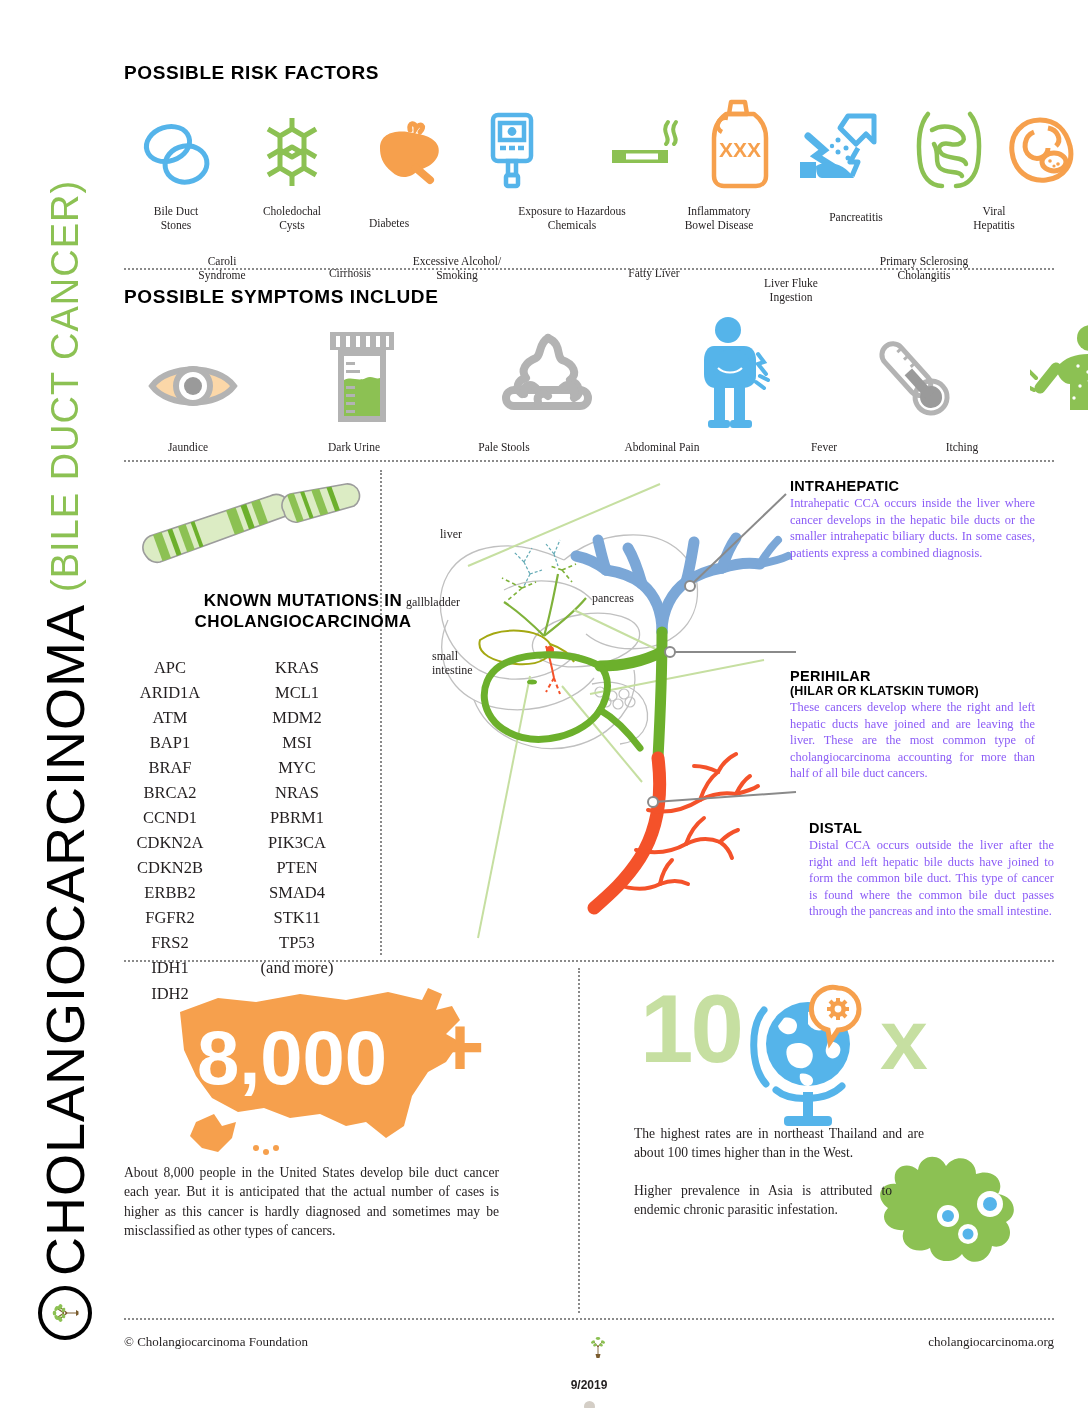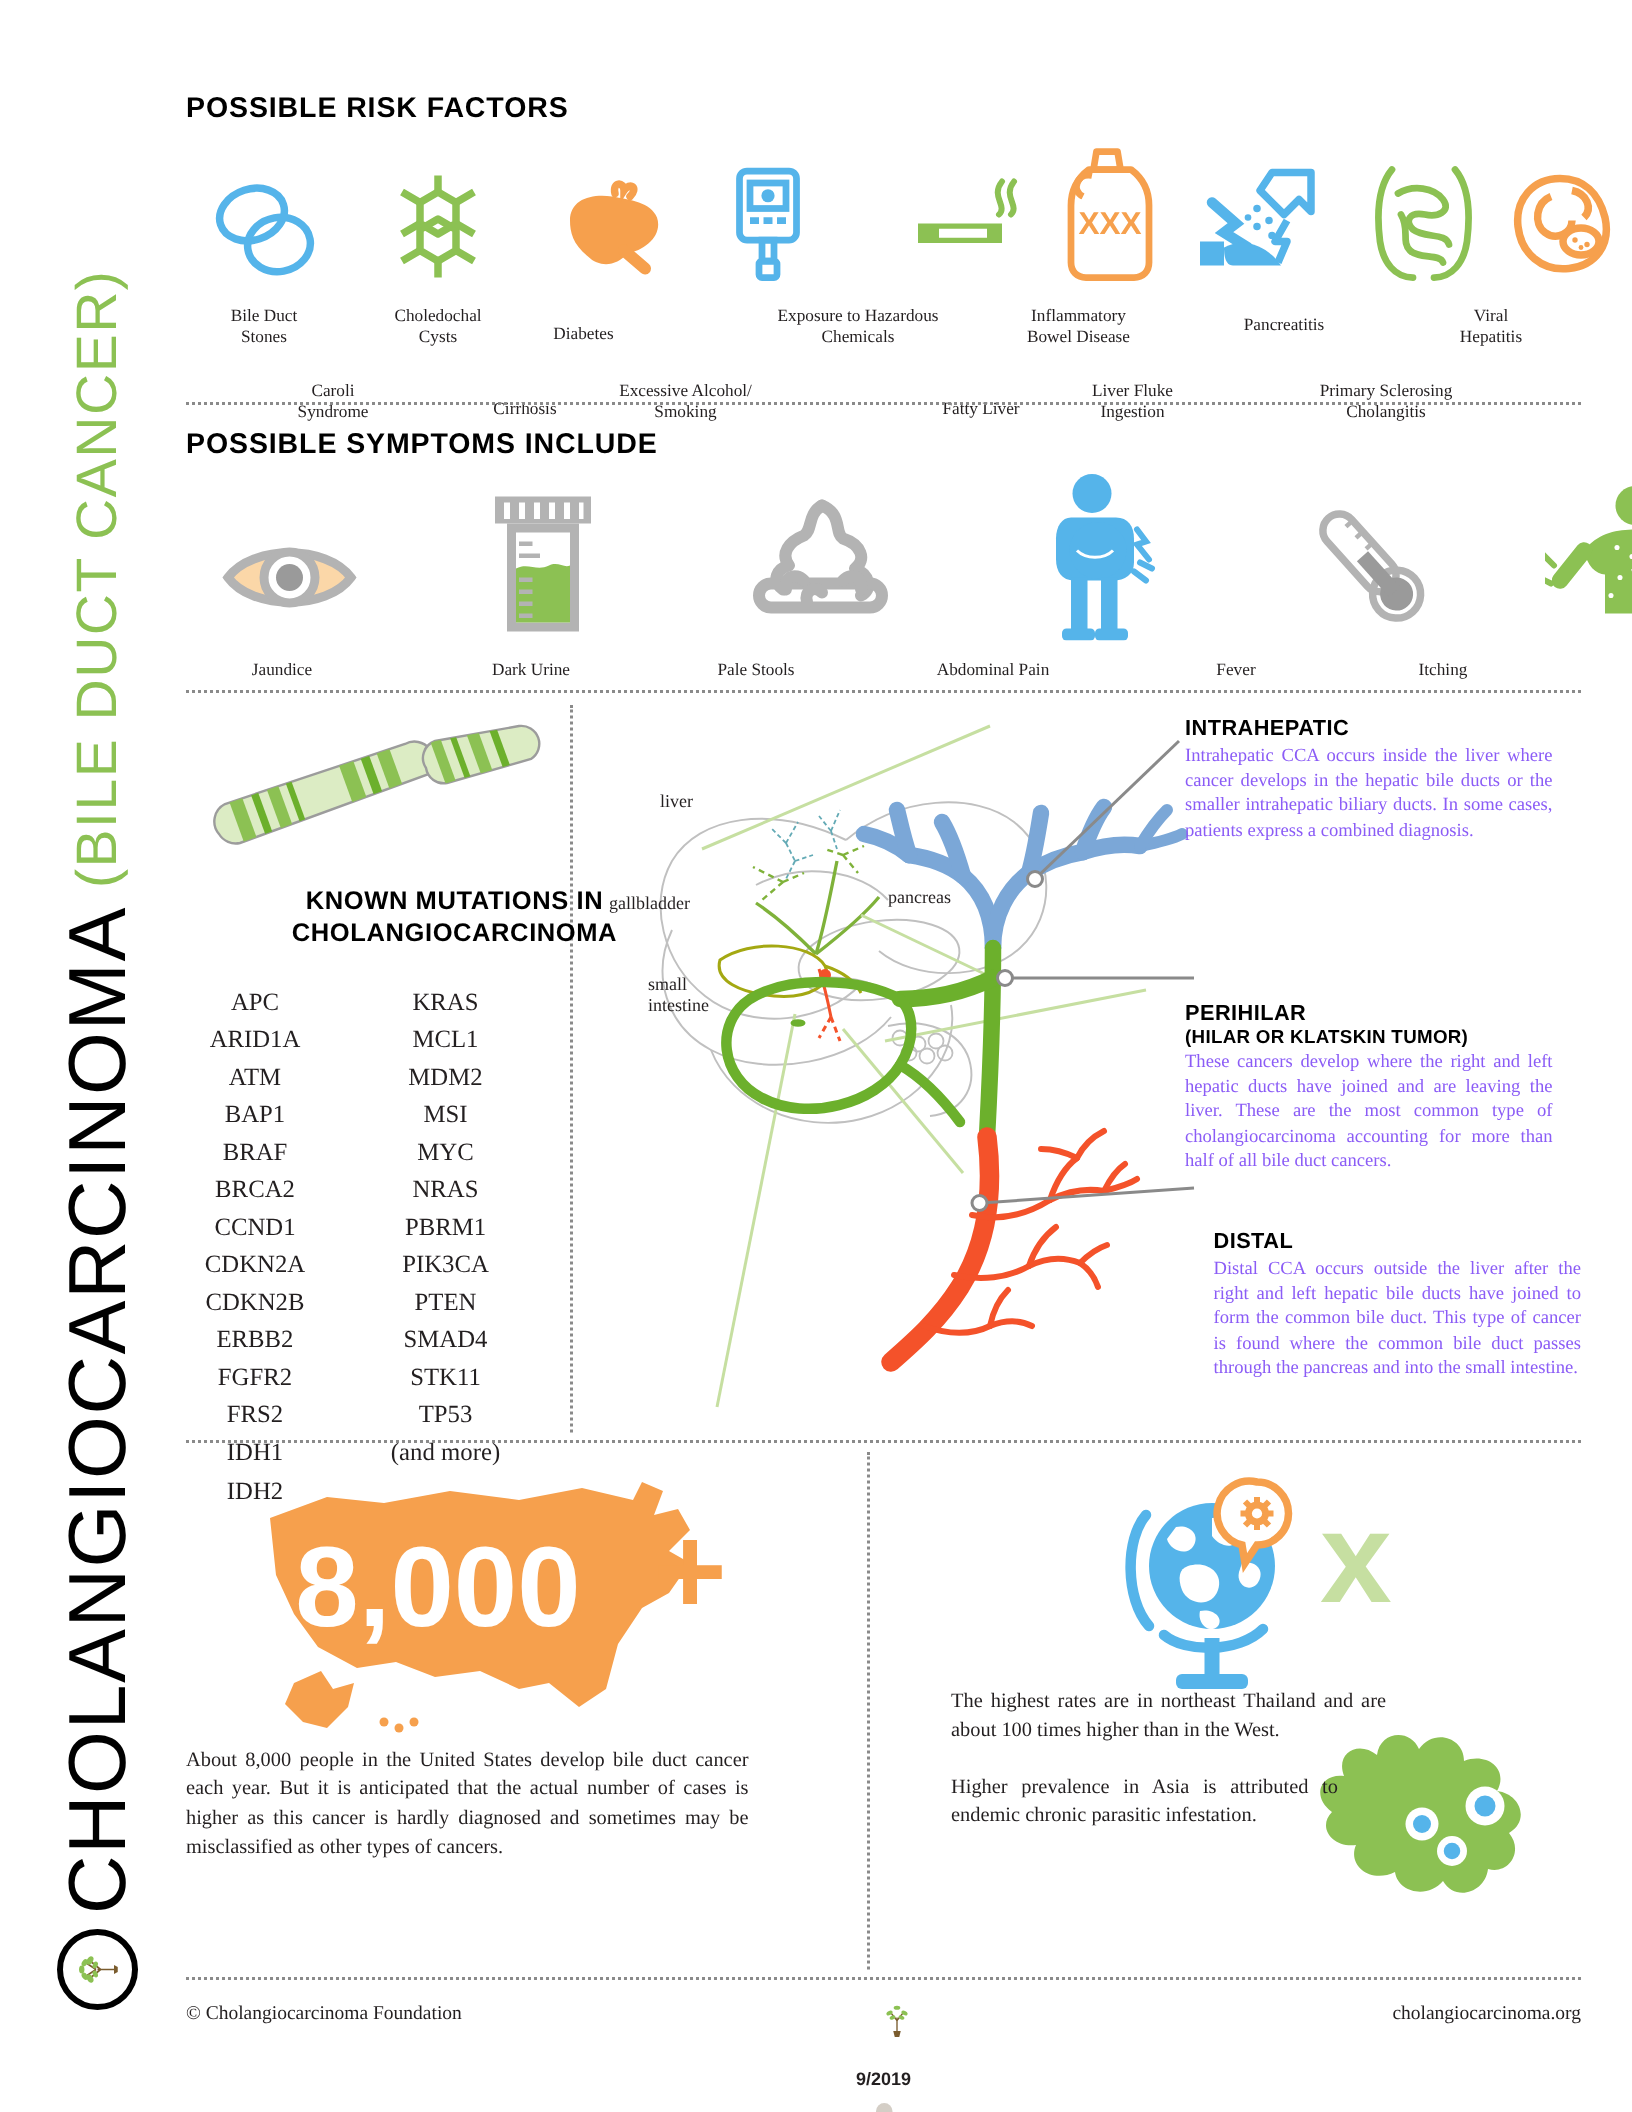--- a/index.html
+++ b/index.html
@@ -253,21 +253,21 @@
       <div class="cap cap-abs" style="left:595px;">Inflammatory<br>Bowel Disease</div>
       <div class="cap cap-abs" style="left:732px;top:6px;">Pancreatitis</div>
       <div class="cap cap-abs" style="left:870px;">Viral<br>Hepatitis</div>
     </div>
 
     <div style="position:relative;height:40px;margin-top:10px;">
       <div class="cap cap-abs" style="left:98px;">Caroli<br>Syndrome</div>
       <div class="cap cap-abs" style="left:226px;top:12px;">Cirrhosis</div>
       <div class="cap cap-abs" style="left:333px;width:170px;margin-left:-85px;">Excessive Alcohol/<br>Smoking</div>
       <div class="cap cap-abs" style="left:530px;top:12px;">Fatty Liver</div>
-      <div class="cap cap-abs" style="left:631px;">Liver Fluke<br>Ingestion</div>
+      <div class="cap cap-abs" style="left:667px;margin-top:22px;">Liver Fluke<br>Ingestion</div>
       <div class="cap cap-abs" style="left:800px;width:180px;margin-left:-90px;">Primary Sclerosing<br>Cholangitis</div>
     </div>
   </div>
 
   <div class="dotted-h" style="left:124px;top:268px;width:930px;"></div>
 
   <div id="symp">
     <div class="sec-title hd">POSSIBLE SYMPTOMS INCLUDE</div>
 
     <div class="icon-row" style="height:108px;">
@@ -622,20 +622,21 @@
             </g>
           <text x="132" y="108" text-anchor="middle" font-family="Liberation Sans, sans-serif" font-weight="bold" font-size="76" fill="#fff">8,000</text>
           <text x="300" y="100" text-anchor="middle" font-family="Liberation Sans, sans-serif" font-weight="bold" font-size="84" fill="#f6a04d">+</text>
         </svg>
       </div>
       <div class="stat-para" style="width:375px;">About 8,000 people in the United States develop bile duct cancer each year. But it is anticipated that the actual number of cases is higher as this cancer is hardly diagnosed and sometimes may be misclassified as other types of cancers.</div>
     </div>
 
     <div style="position:absolute;left:510px;top:6px;width:420px;">
       <div style="position:relative;height:150px;">
+        <span class="n100" style="position:absolute;left:6px;top:0;">10</span>
 
         <svg width="130" height="150" viewBox="0 0 130 150" style="position:absolute;left:112px;top:8px;">
           <circle cx="62" cy="62" r="42" fill="#55b4ea"></circle>
           <g fill="#fff">
             <path d="M38,36 C46,34 54,40 50,48 C46,56 34,52 32,44 Z"></path>
             <path d="M62,30 C74,28 84,34 80,44 C76,52 66,48 62,42 Z"></path>
             <path d="M46,62 C58,58 70,66 66,78 C62,90 46,88 42,78 C39,70 40,64 46,62 Z"></path>
             <path d="M82,60 C92,58 98,66 92,74 C86,80 78,74 80,66 Z"></path>
             <path d="M54,92 C62,90 70,96 66,102 C60,108 52,100 54,92 Z"></path>
           </g>

